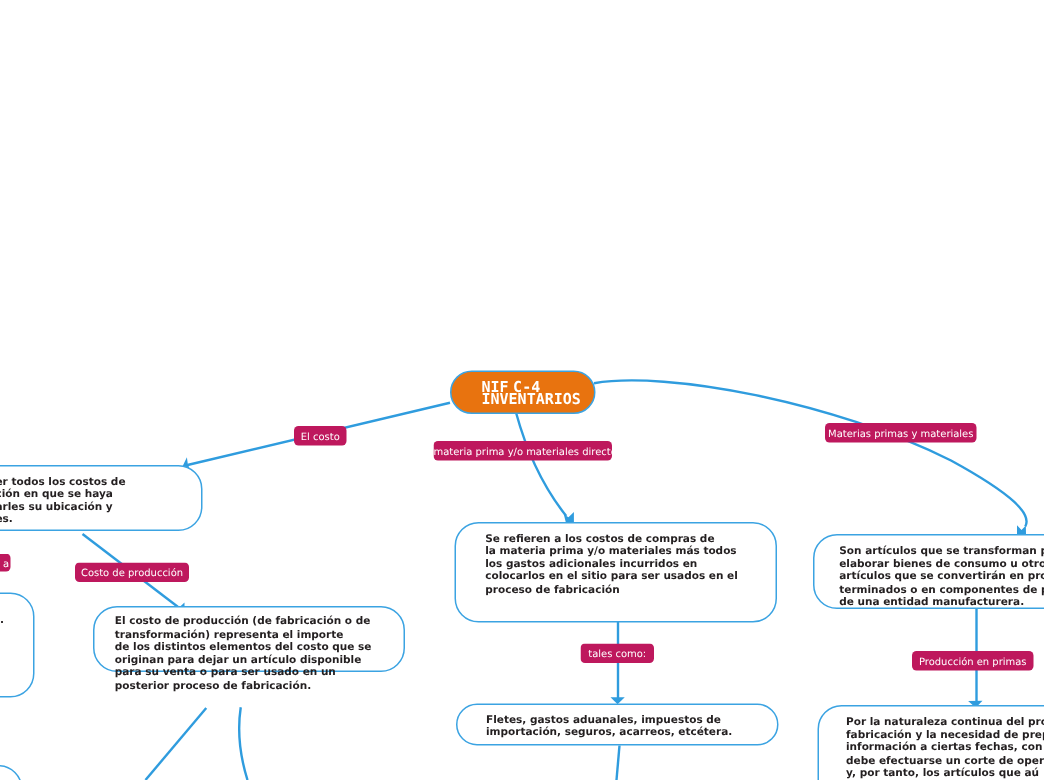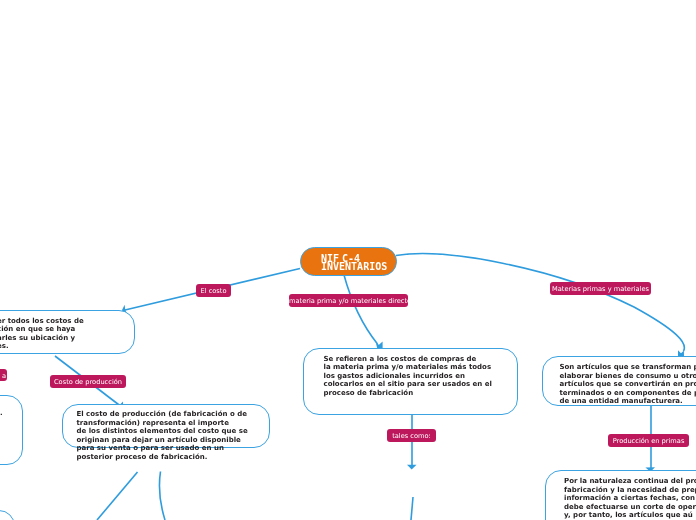--- a/index.html
+++ b/index.html
@@ -84,20 +84,24 @@
 </div>
 
 <div class="node" style="left:303px;top:348px;width:215px;height:67px;">
   <div class="txt" style="left:19.5px;top:5.5px;">Se refieren a los costos de compras de
 la materia prima y/o materiales más todos
 los gastos adicionales incurridos en
 colocarlos en el sitio para ser usados en el
 proceso de fabricación</div>
 </div>
 
+<div class="node" style="left:304px;top:469px;width:215px;height:28px;">
+  <div class="txt" style="left:19px;top:5.8px;">Fletes, gastos aduanales, impuestos de
+importación, seguros, acarreos, etcétera.</div>
+</div>
 
 <div class="node" style="left:542px;top:356px;width:240px;height:50px;">
   <div class="txt" style="left:16.5px;top:6px;">Son artículos que se transforman p
 elaborar bienes de consumo u otro
 artículos que se convertirán en pro
 terminados o en componentes de p
 de una entidad manufacturera.</div>
 </div>
 
 <div class="node" style="left:545px;top:470px;width:230px;height:80px;">

